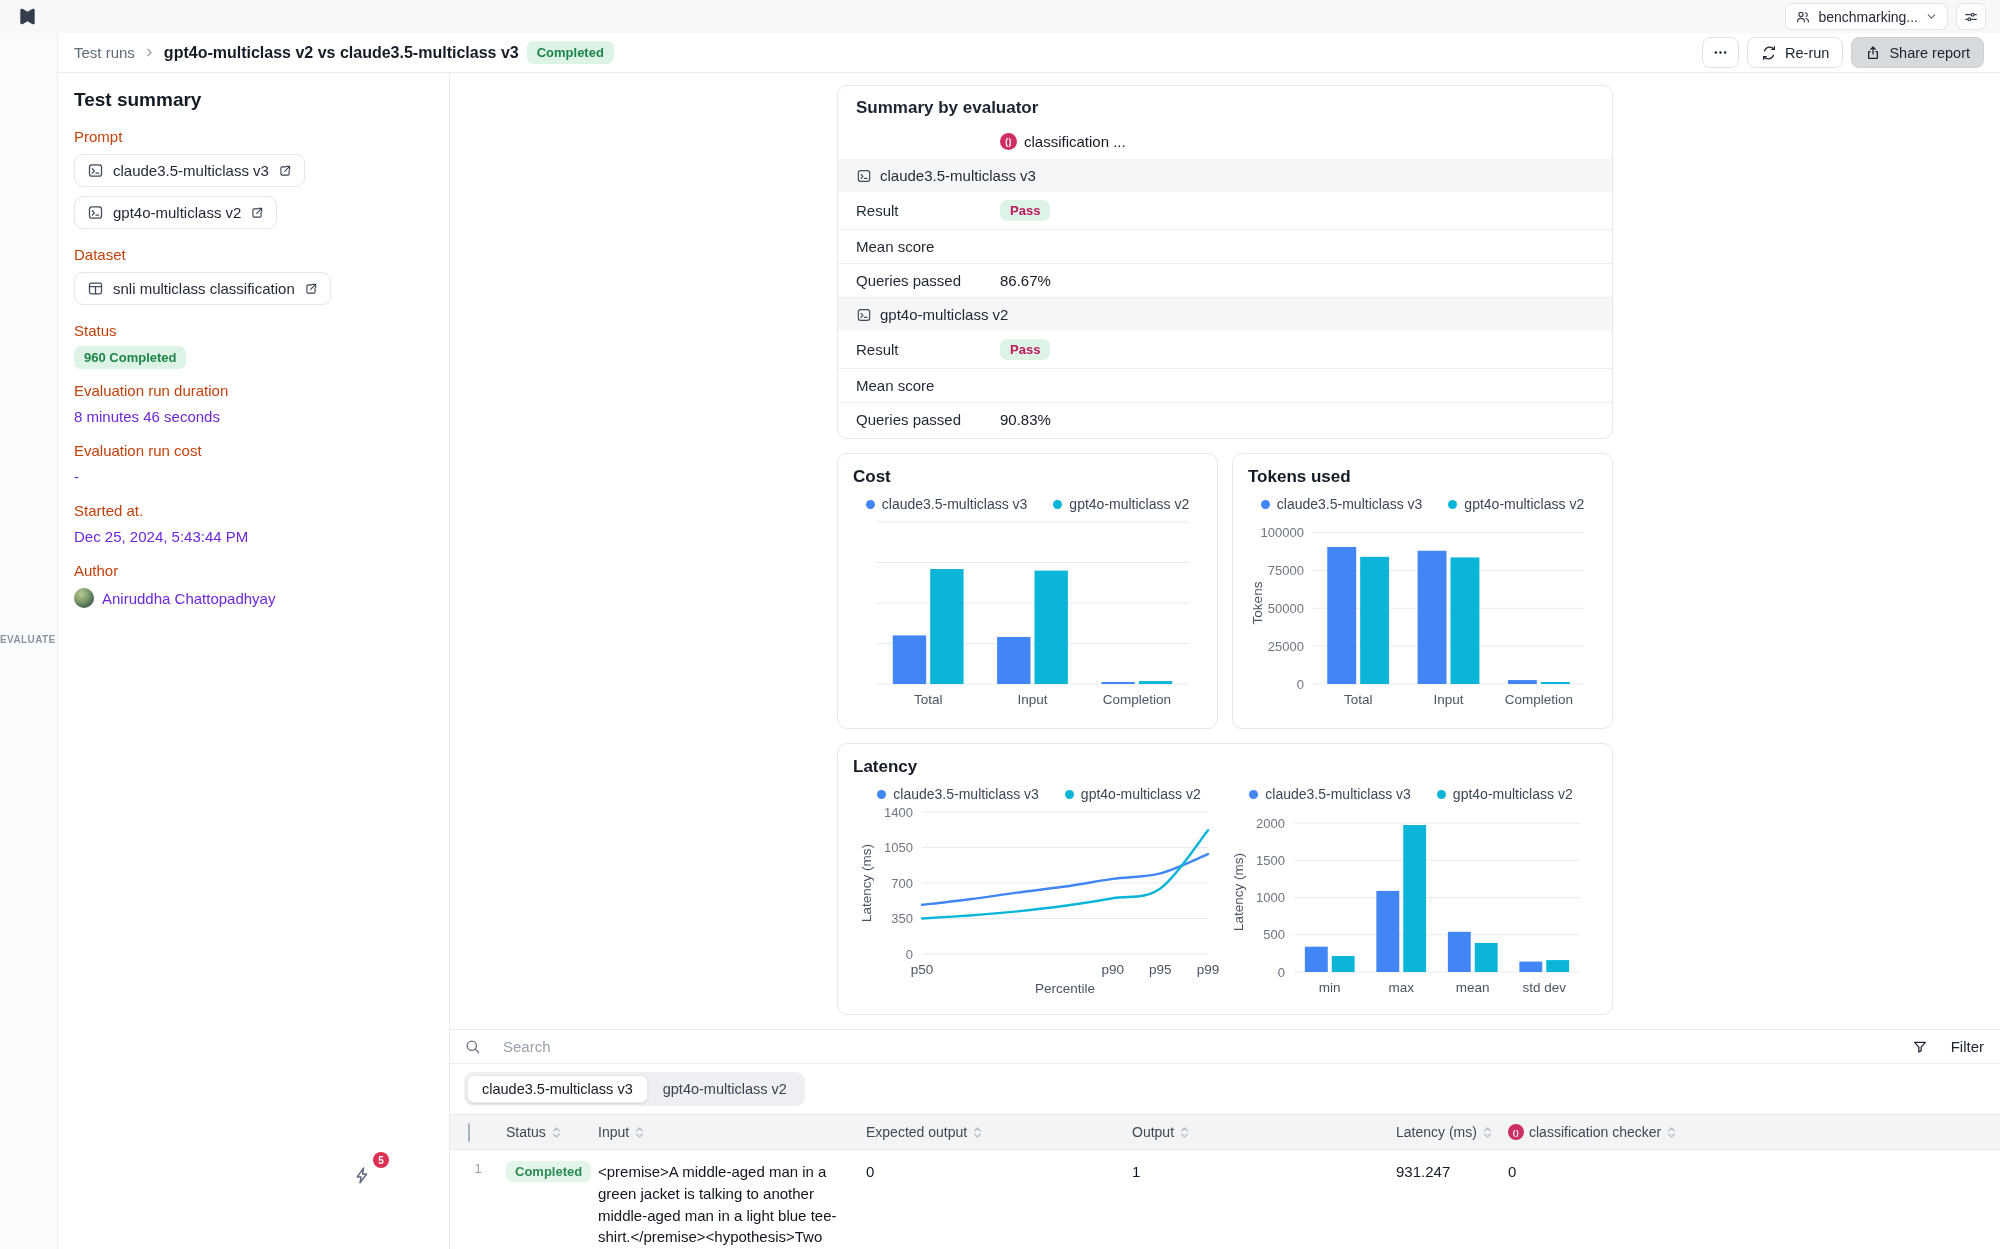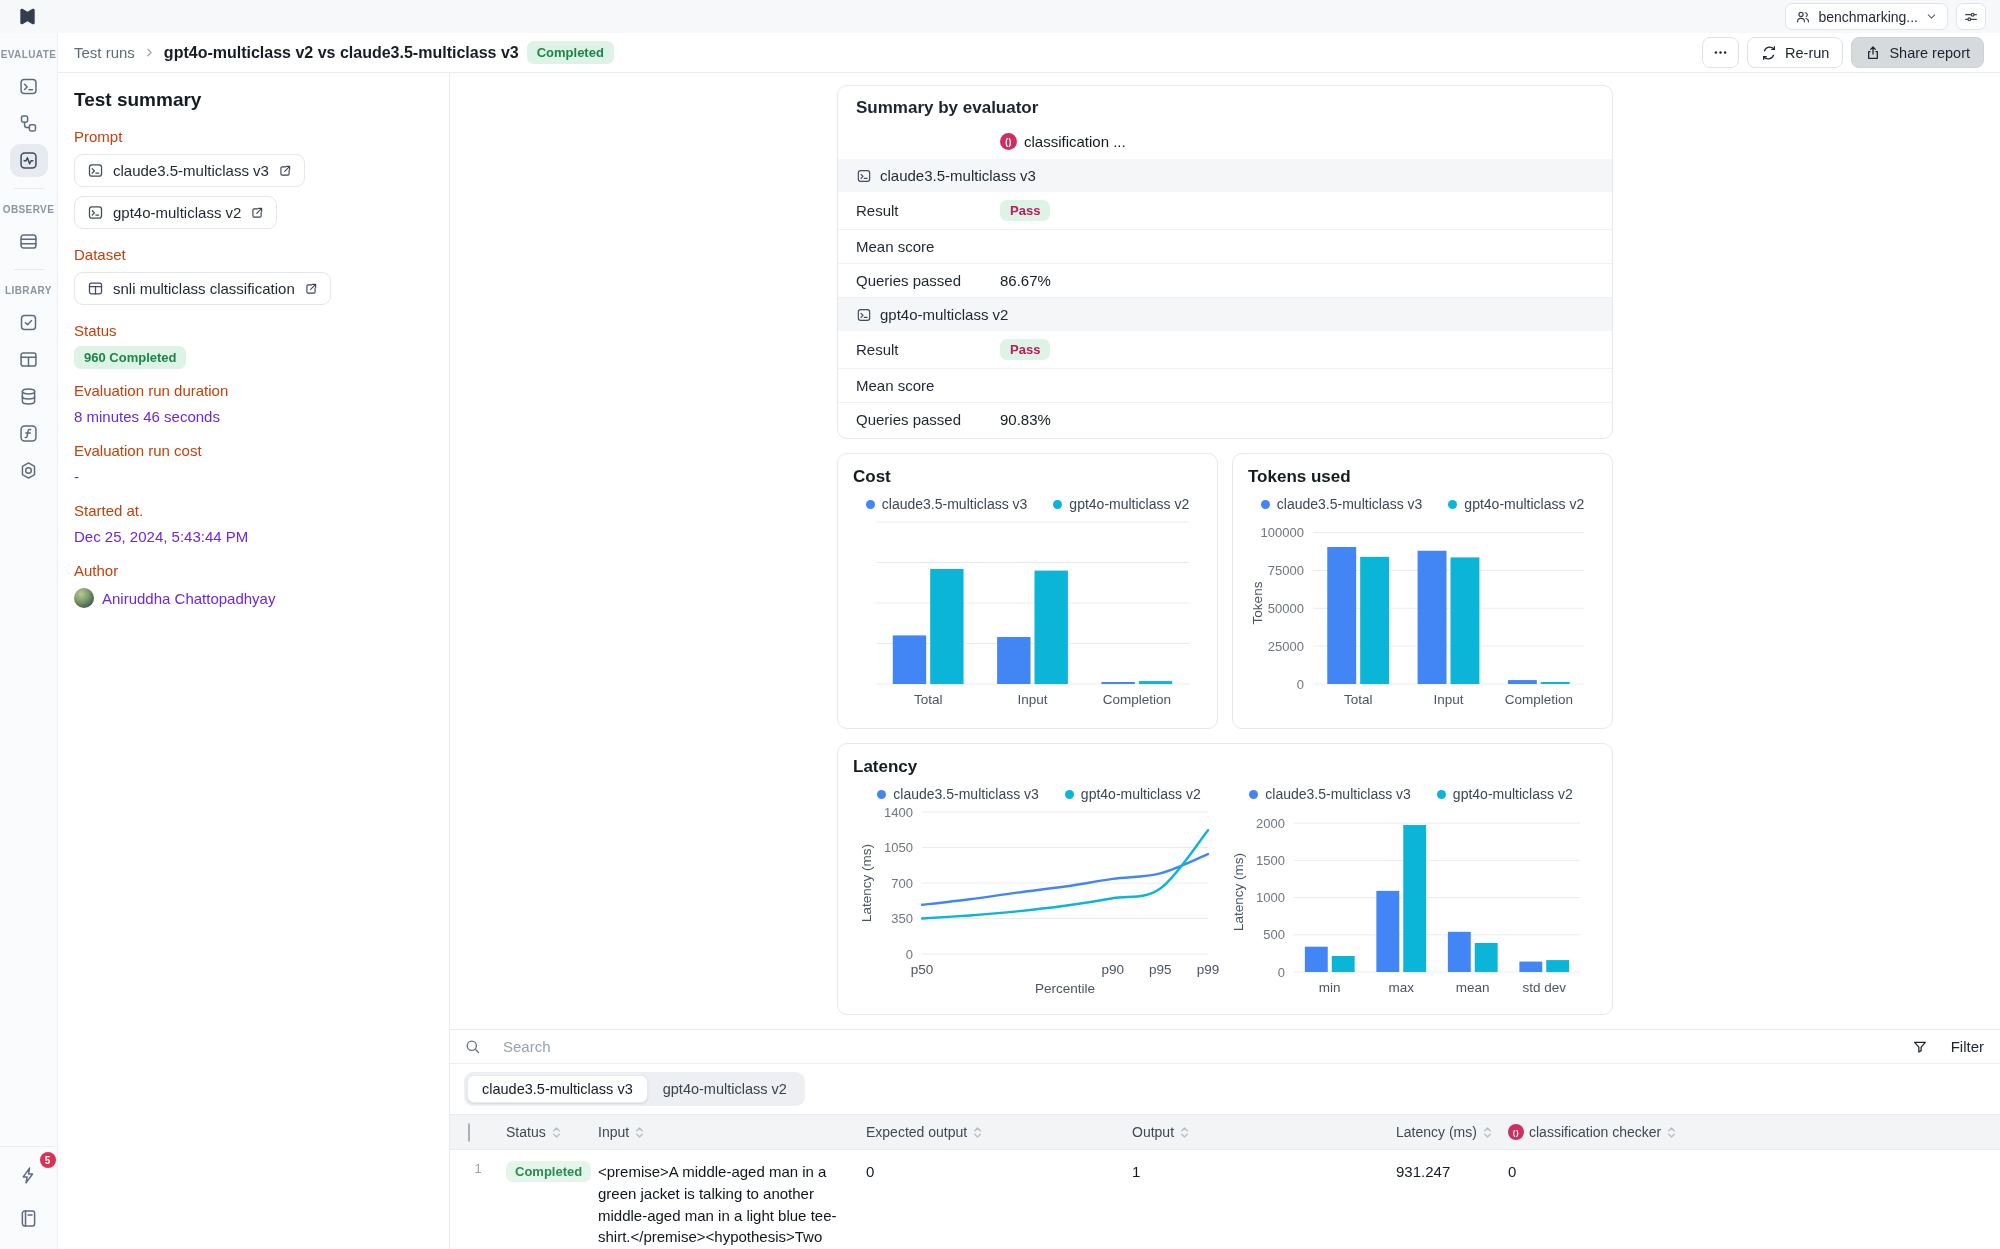--- a/index.html
+++ b/index.html
@@ -9,21 +9,21 @@
 
   
   .topbar { height:33px; display:flex; align-items:center; justify-content:space-between; padding:0 14px 0 16px; background:#f7f8f9; }
   .logo { width:24px; height:24px; color:#333d4e; display:flex; align-items:center; }
   .topbar-right { display:flex; align-items:center; gap:8px; }
   .ws-btn { display:flex; align-items:center; gap:7px; height:27px; padding:0 9px; background:#fff; border:1px solid #e1e4e9; border-radius:7px; font-family:inherit; font-size:14px; color:#242b36; cursor:pointer; }
   .icon-btn { width:30px; height:27px; display:flex; align-items:center; justify-content:center; background:#fff; border:1px solid #e1e4e9; border-radius:7px; color:#3c4552; cursor:pointer; }
 
   
   .shell { flex:1; display:flex; min-height:0; }
-  .sidebar { width:58px; background:#fafbfc; border-right:1px solid #ebedf0; display:flex; flex-direction:column; align-items:center; padding:10px 0 12px; }
+  .sidebar { width:58px; background:#fafbfc; border-right:1px solid #ebedf0; display:flex; flex-direction:row; align-items:center; padding:10px 0 12px; }
   .side-label { font-size:10px; font-weight:bold; letter-spacing:.4px; color:#8a94a2; margin:6px 0 8px; }
   .side-item { width:38px; height:33px; border-radius:10px; display:flex; align-items:center; justify-content:center; color:#5d6b7e; margin:2px 0; cursor:pointer; }
   .side-item.active { background:#e7ebf1; color:#3f4b5c; }
   .side-div { width:30px; height:1px; background:#e8eaee; margin:9px 0; }
   .side-bottom { margin-top:auto; display:flex; flex-direction:column; align-items:center; width:100%; border-top:1px solid #ebedf0; padding-top:10px; }
   .bolt-wrap { position:relative; }
   .noti-badge { position:absolute; top:-7px; right:-8px; min-width:16px; height:16px; border-radius:8px; background:#dc3055; color:#fff; font-size:10px; font-weight:bold; display:flex; align-items:center; justify-content:center; padding:0 4px; }
 
   .content { flex:1; display:flex; flex-direction:column; min-width:0; background:#fff; }
 

